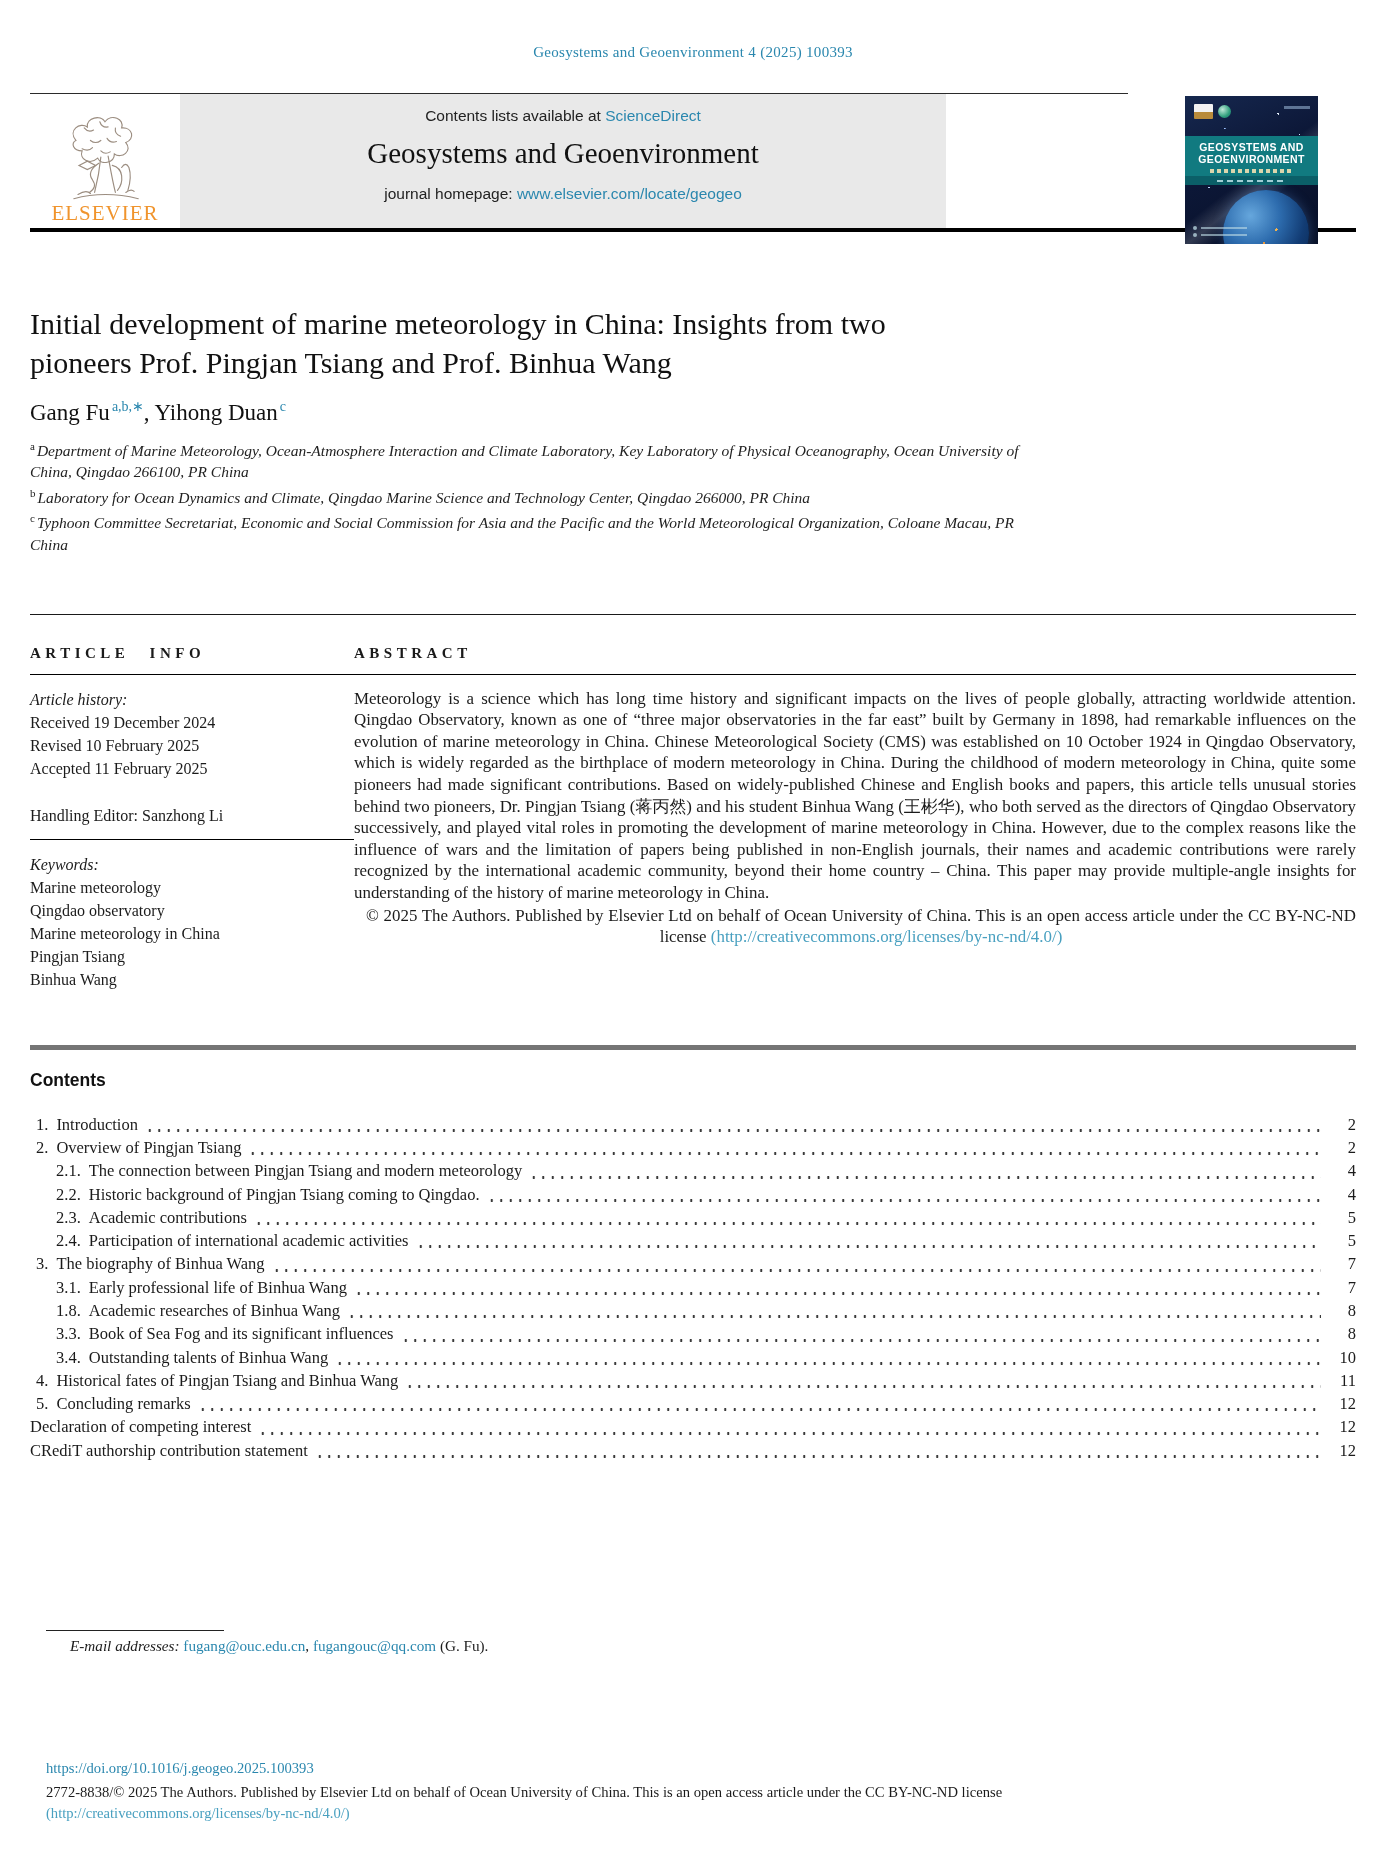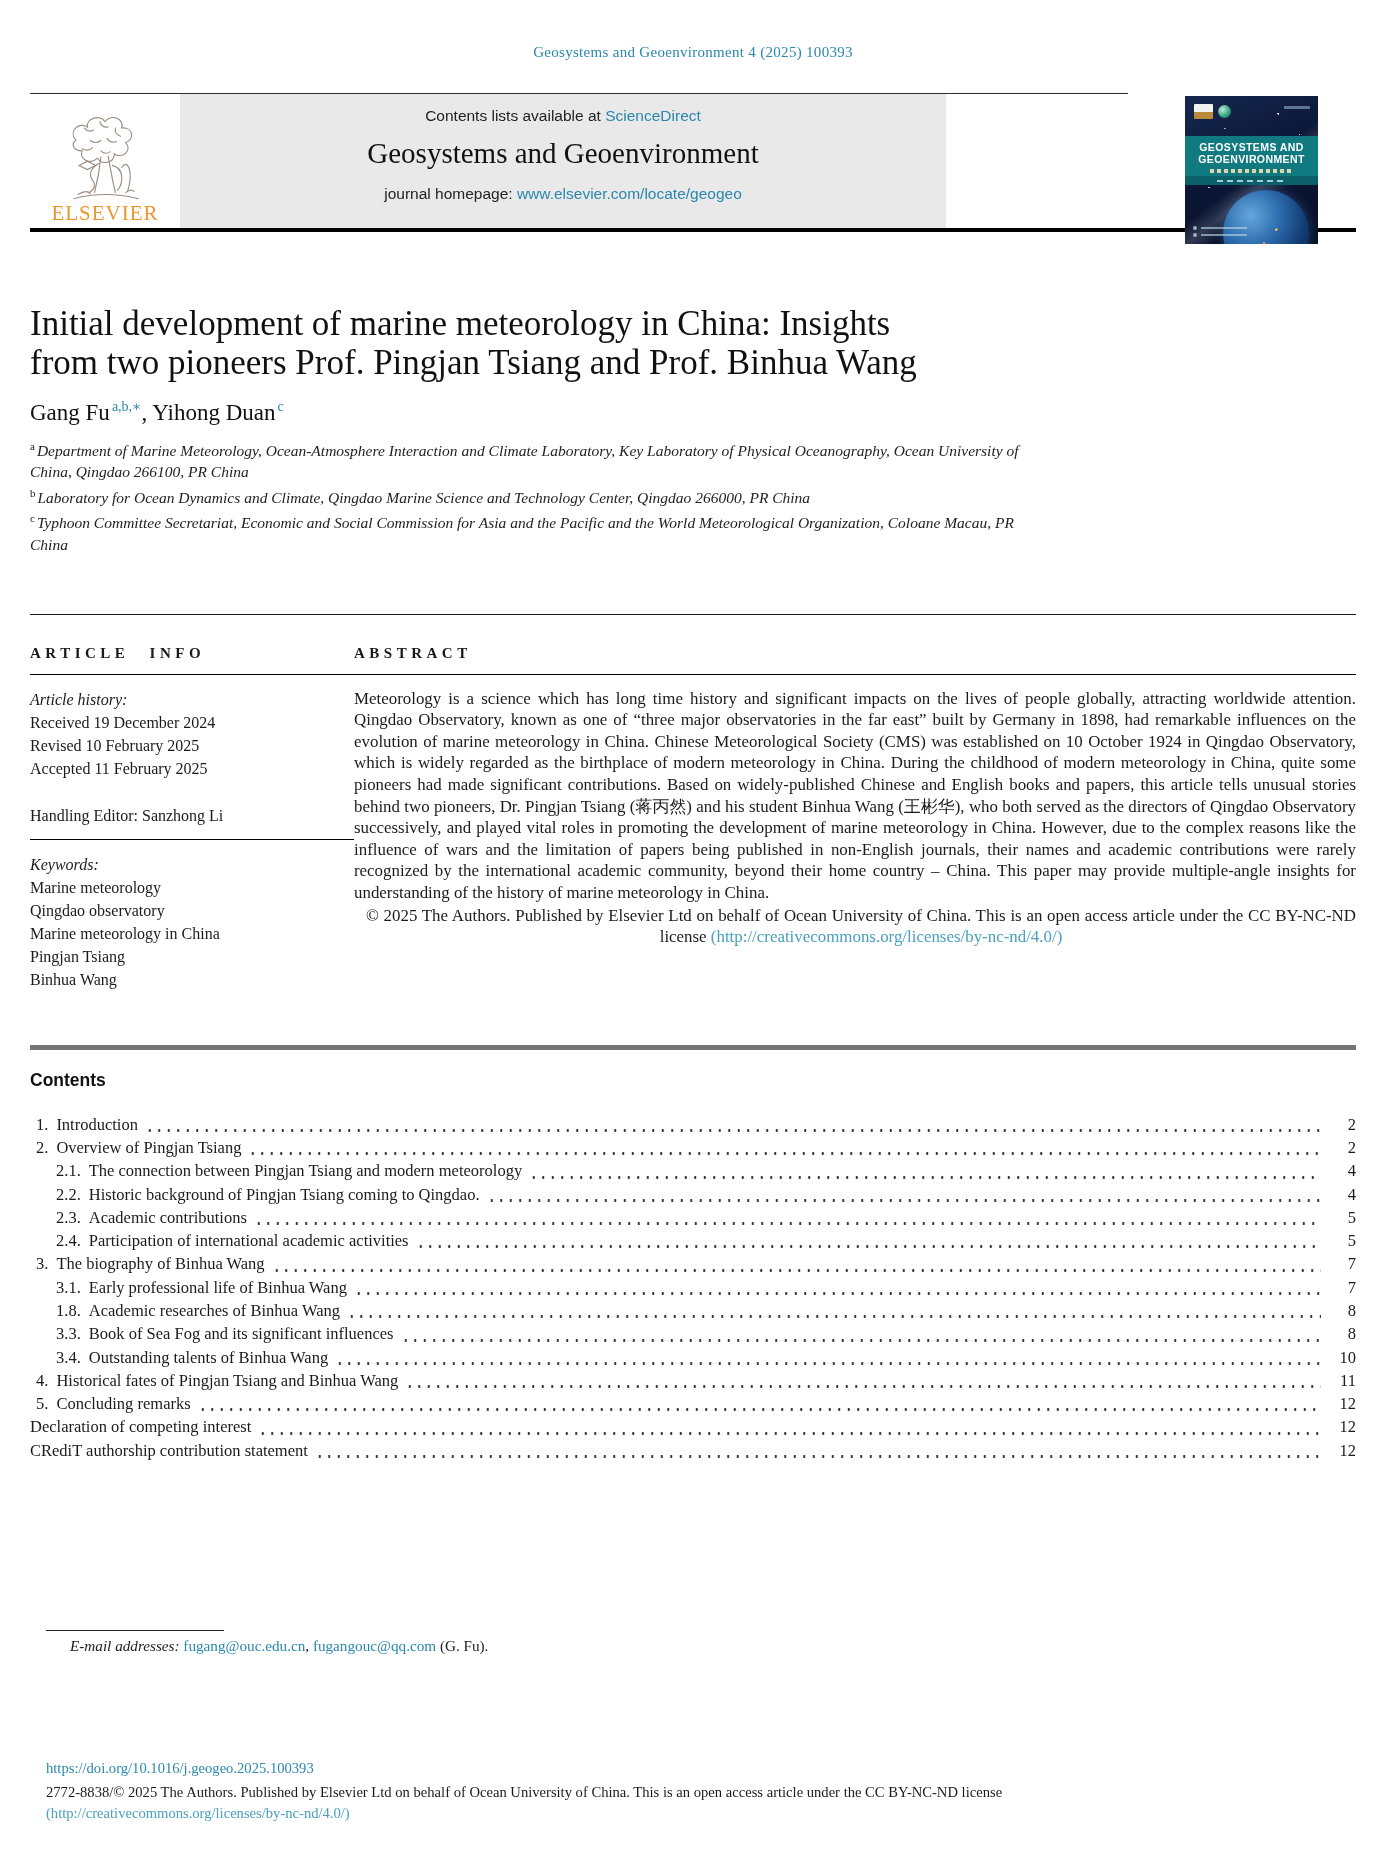--- a/index.html
+++ b/index.html
@@ -94,22 +94,22 @@
       radial-gradient(1.6px 1.6px at 70% 64%, #f2c46d 60%, rgba(0,0,0,0) 61%),
       radial-gradient(circle at 32% 30%, #66a7dd 0%, #2d6cae 35%, #123c74 65%, #071f44 100%);
     box-shadow:0 0 12px rgba(90,150,220,.35);
   }
   .cover-credits{position:absolute;bottom:7px;left:8px;}
   .cover-credit-row{display:flex;align-items:center;gap:4px;margin-top:3px;}
   .cover-credit-dot{width:4px;height:4px;border-radius:50%;background:rgba(190,220,230,.75);}
   .cover-credit-line{width:46px;height:2px;background:rgba(190,220,230,.6);}
 
   
-  .title{margin-top:72px;width:900px;font-size:35px;line-height:39px;color:#111;}
-  .authors{margin-top:16px;font-size:23px;color:#111;}
+  .title{margin-top:72px;width:900px;font-size:30px;line-height:39px;color:#111;}
+  .authors{margin-top:16px;font-size:23px;color:#111;font-family:Liberation Serif, serif;}
   .authors sup{font-size:14px;color:#2a87ae;padding-left:2px;}
   .affils{margin-top:10px;max-width:1000px;font-size:15.5px;line-height:21.5px;font-style:italic;color:#222;}
   .affil sup{font-style:normal;font-size:11px;padding-right:2px;}
 
   .rule-thin-mid{margin-top:58px;height:0;border-top:1.4px solid #1a1a1a;width:100%;}
 
   
   .cols{display:flex;margin-top:30px;}
   .col-left{width:324px;flex:none;}
   .col-right{flex:1;min-width:0;}

